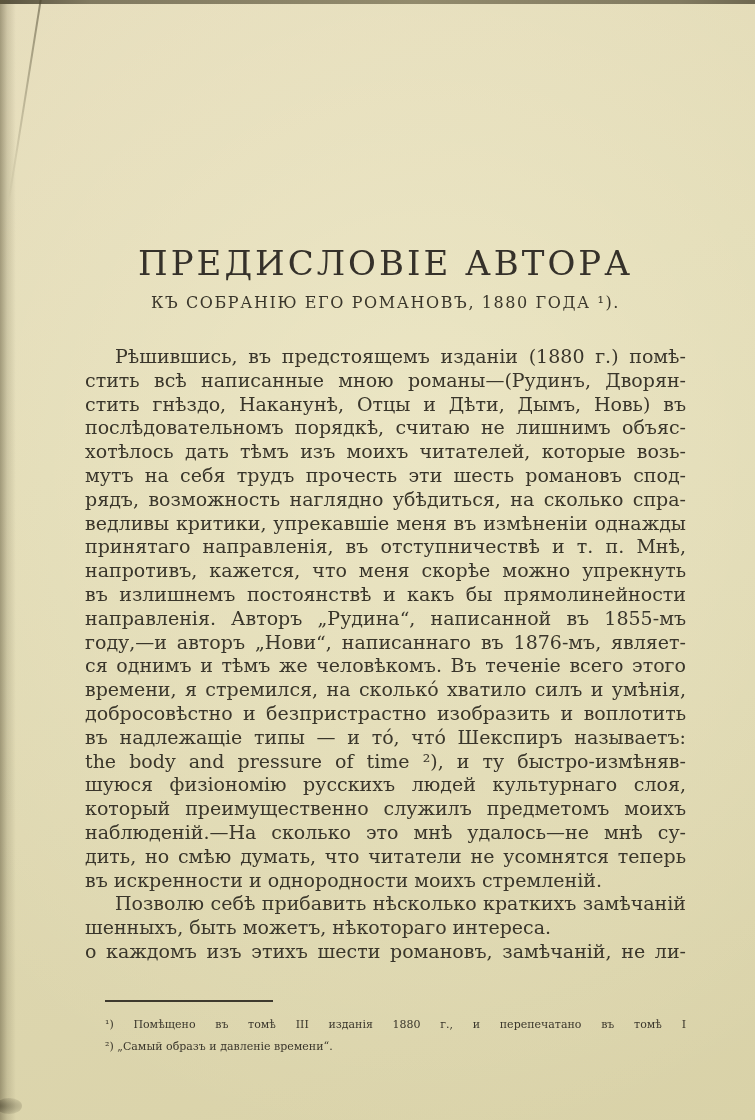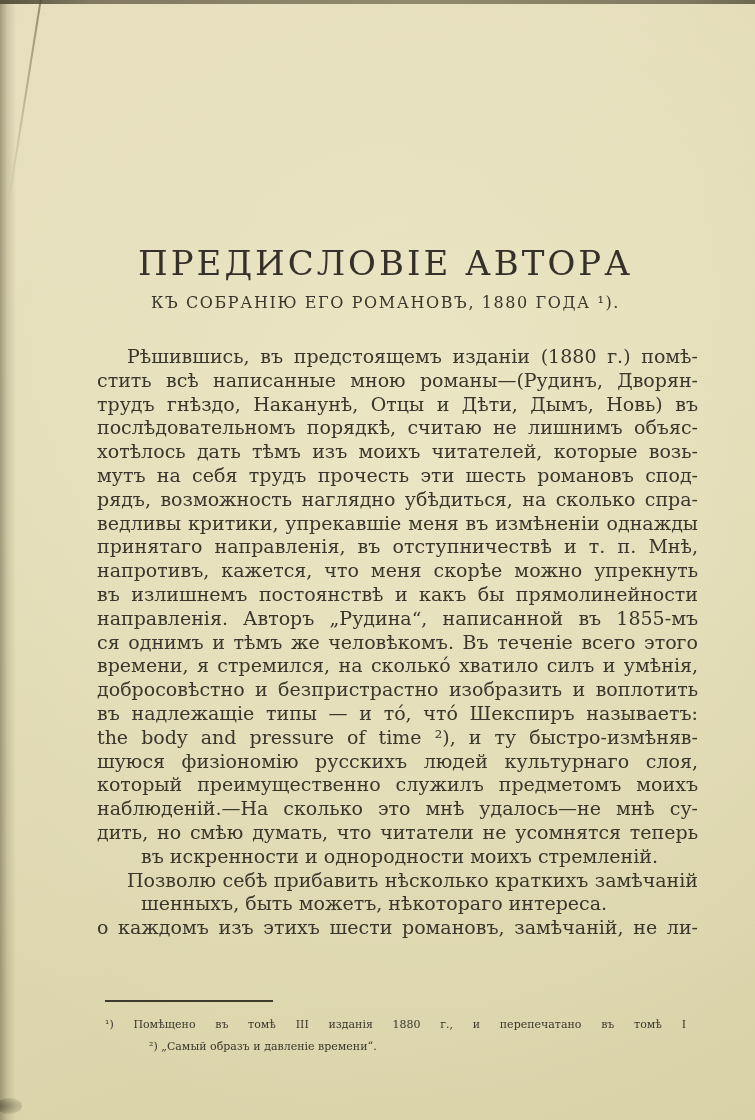--- a/index.html
+++ b/index.html
@@ -44,35 +44,35 @@
     font-size: 34px; letter-spacing: 3px;
     color: #35312a;
   }
   .subtitle {
     position: absolute; top: 293px; left: 0; width: 100%;
     text-align: center;
     font-size: 16px; letter-spacing: 1.6px;
     color: #3a362b;
   }
 
-  .body-text { position: absolute; top: 345px; left: 12px; width: 100%; }
+  .body-text { position: absolute; top: 345px; left: 0; width: 100%; }
   .body-text .text-line {
     font-size: 19px;
     line-height: 23.8px;
     height: 23.8px;
     white-space: nowrap;
     text-align: justify;
     text-align-last: justify;
   }
   .text-line { white-space: normal; }
   .body-text .text-line, .footnotes .text-line {
     white-space: normal;
     overflow: hidden;
   }
-  .text-line.last { text-align-last: left; margin-left: 44px; }
+  .text-line.last { text-align-last: left; }
   .text-line.indent { text-indent: 30px; }
 
   .footnote-rule {
     position: absolute; top: 1000px; left: 20px;
     width: 168px; height: 0;
     border-top: 2px solid #3e3a2e;
   }
   .footnotes { position: absolute; top: 1014px; left: 0; width: 100%; }
   .footnotes .text-line {
     font-size: 11px;
@@ -93,30 +93,31 @@
   <div class="page-crease"></div>
   <div class="corner-smudge"></div>
 
   <div class="content">
     <div class="title">ПРЕДИСЛОВІЕ АВТОРА</div>
     <div class="subtitle">КЪ СОБРАНІЮ ЕГО РОМАНОВЪ, 1880 ГОДА ¹).</div>
 
     <div class="body-text" id="body-text">
         <div class="text-line indent">Рѣшившись, въ предстоящемъ изданіи (1880 г.) помѣ-</div>
         <div class="text-line">стить всѣ написанные мною романы—(Рудинъ, Дворян-</div>
-        <div class="text-line">трудъ гнѣздо, Наканунѣ, Отцы и Дѣти, Дымъ, Новь) въ</div>
+        <div class="text-line">стить гнѣздо, Наканунѣ, Отцы и Дѣти, Дымъ, Новь) въ</div>
         <div class="text-line">послѣдовательномъ порядкѣ, считаю не лишнимъ объяс-</div>
         <div class="text-line">хотѣлось дать тѣмъ изъ моихъ читателей, которые возь-</div>
         <div class="text-line">мутъ на себя трудъ прочесть эти шесть романовъ спод-</div>
         <div class="text-line">рядъ, возможность наглядно убѣдиться, на сколько спра-</div>
         <div class="text-line">ведливы критики, упрекавшіе меня въ измѣненіи однажды</div>
         <div class="text-line">принятаго направленія, въ отступничествѣ и т. п. Мнѣ,</div>
         <div class="text-line">напротивъ, кажется, что меня скорѣе можно упрекнуть</div>
         <div class="text-line">въ излишнемъ постоянствѣ и какъ бы прямолинейности</div>
         <div class="text-line">направленія. Авторъ „Рудина“, написанной въ 1855-мъ</div>
+        <div class="text-line">году,—и авторъ „Нови“, написаннаго въ 1876-мъ, являет-</div>
         <div class="text-line">ся однимъ и тѣмъ же человѣкомъ. Въ теченіе всего этого</div>
         <div class="text-line">времени, я стремился, на сколько́ хватило силъ и умѣнія,</div>
         <div class="text-line">добросовѣстно и безпристрастно изобразить и воплотить</div>
         <div class="text-line">въ надлежащіе типы — и то́, что́ Шекспиръ называетъ:</div>
         <div class="text-line">the body and pressure of time ²), и ту быстро-измѣняв-</div>
         <div class="text-line">шуюся физіономію русскихъ людей культурнаго слоя,</div>
         <div class="text-line">который преимущественно служилъ предметомъ моихъ</div>
         <div class="text-line">наблюденій.—На сколько это мнѣ удалось—не мнѣ су-</div>
         <div class="text-line">дить, но смѣю думать, что читатели не усомнятся теперь</div>
         <div class="text-line last">въ искренности и однородности моихъ стремленій.</div>

